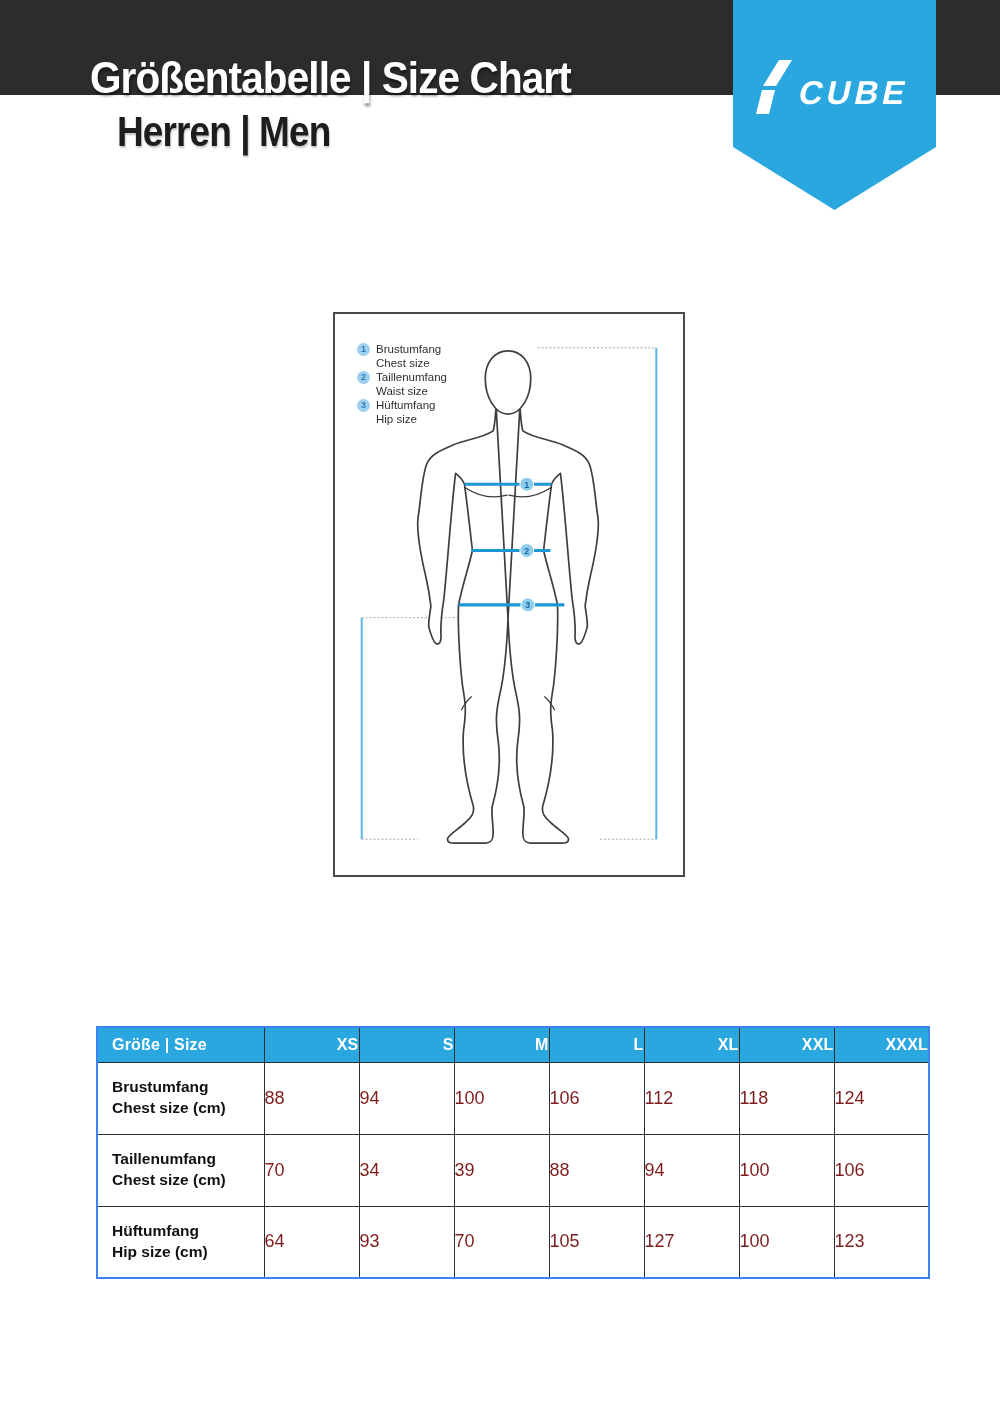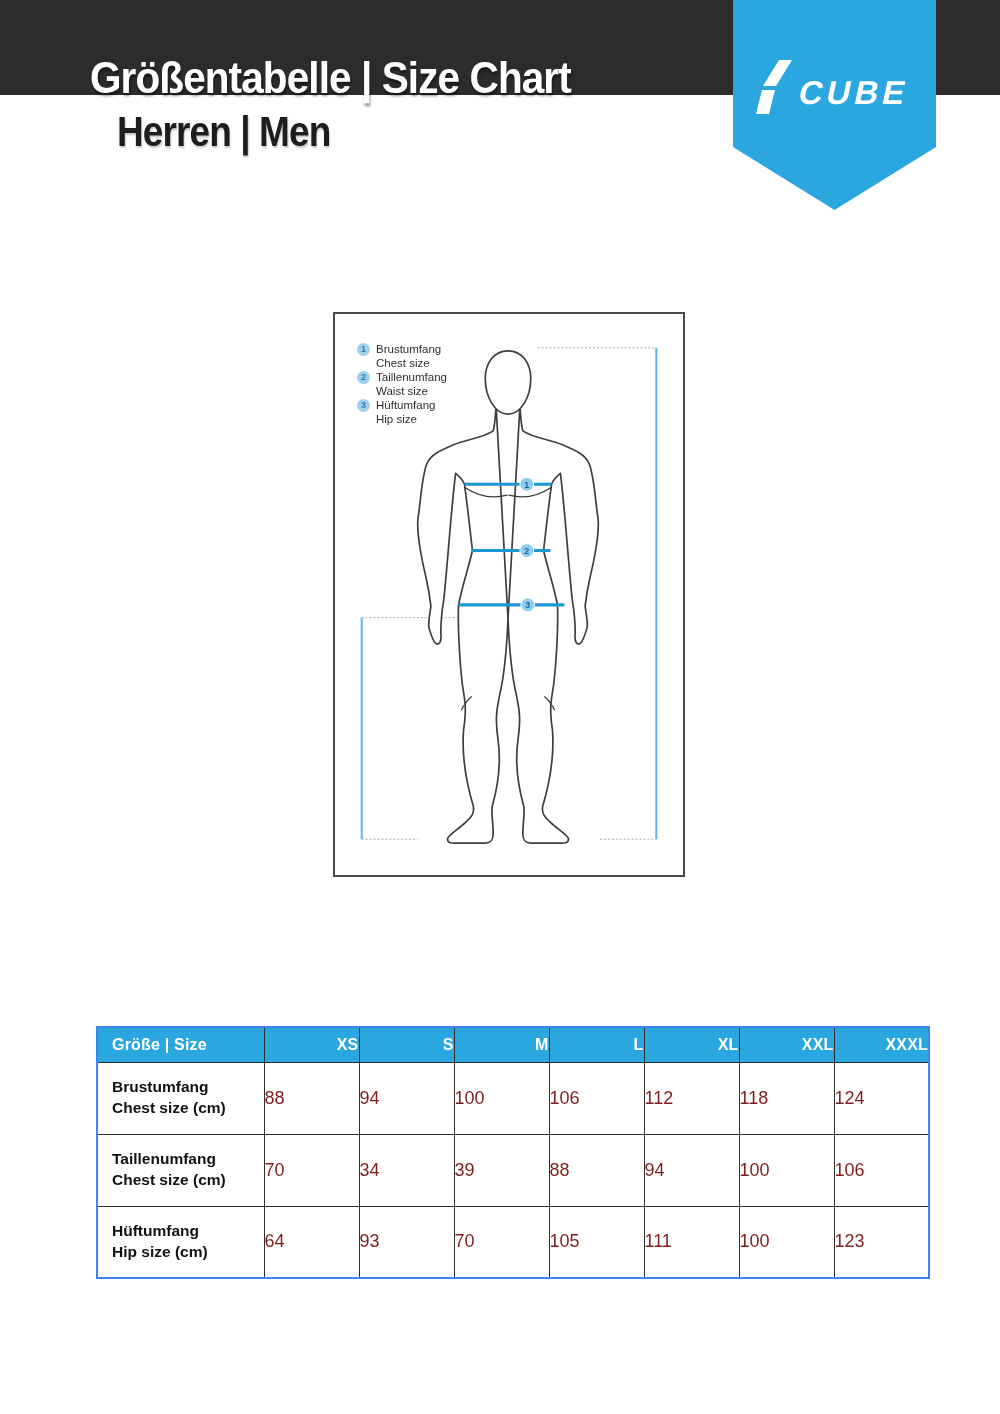--- a/index.html
+++ b/index.html
@@ -224,20 +224,20 @@
       </tr>
       <tr>
         <th>
           <span>Hüftumfang</span><br>
           <span>Hip size (cm)</span>
         </th>
         <td>64</td>
         <td>93</td>
         <td>70</td>
         <td>105</td>
-        <td>111</td>
+        <td>127</td>
         <td>100</td>
         <td>123</td>
       </tr>
     </tbody>
   </table>
 
 </div>
 
 </body></html>

